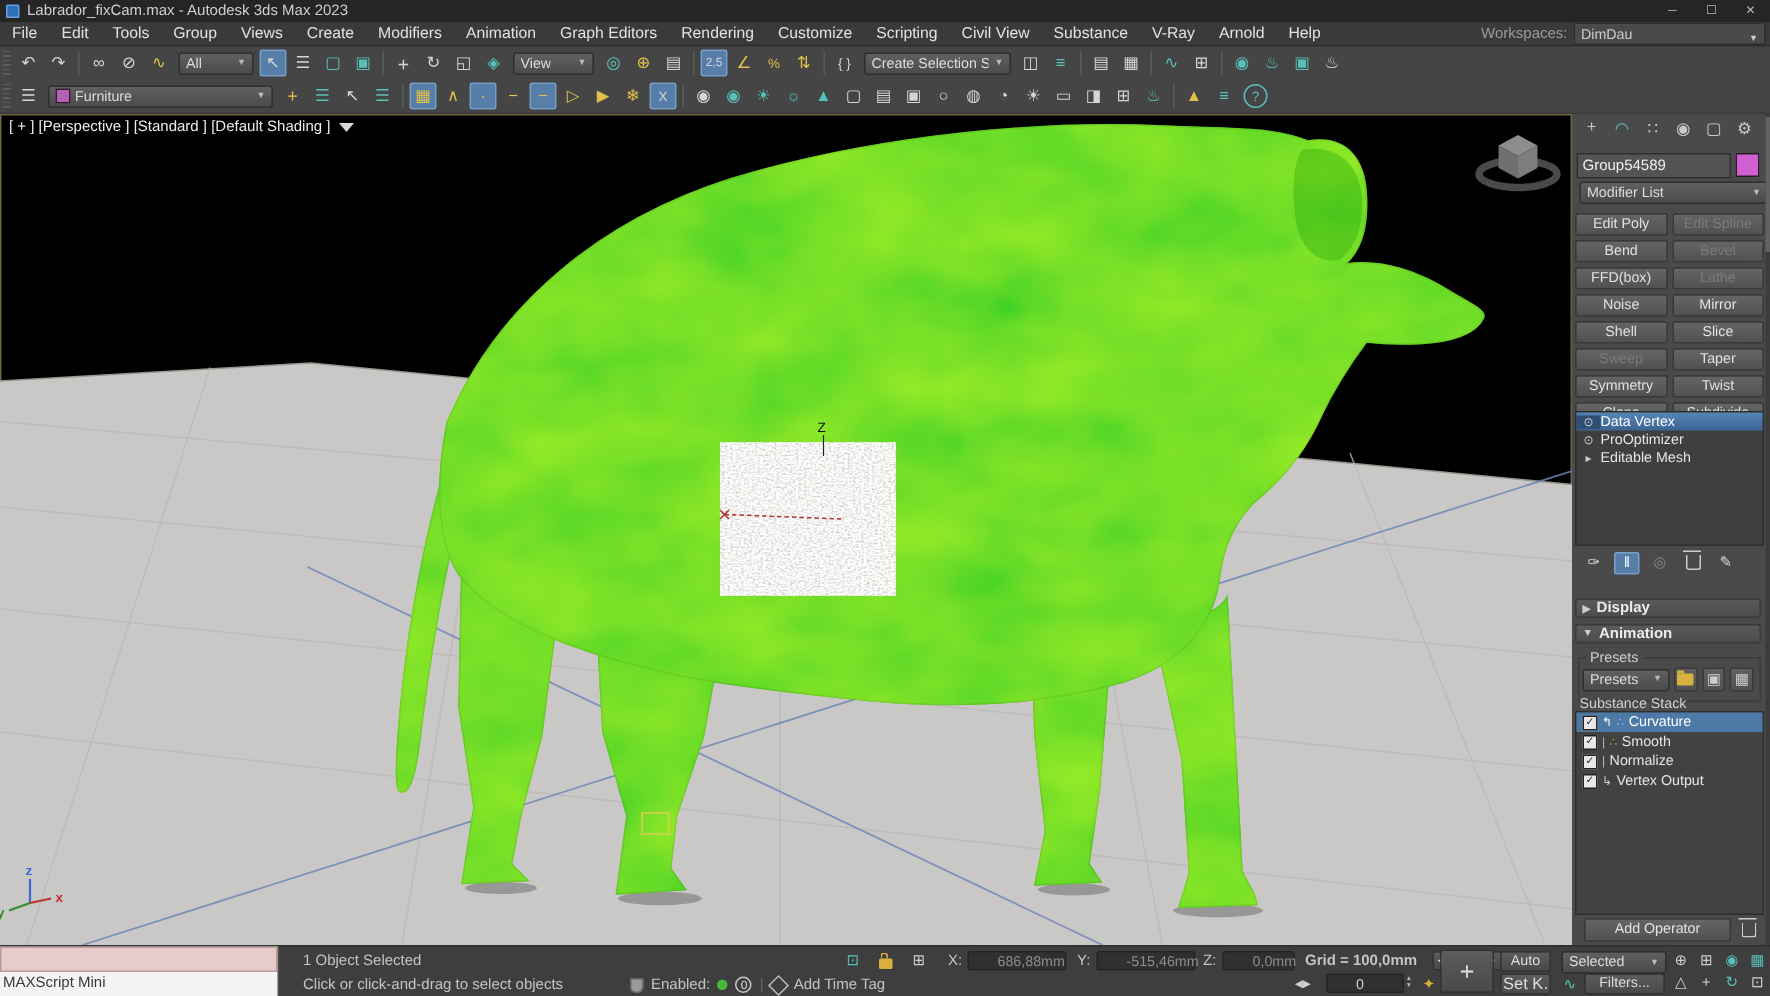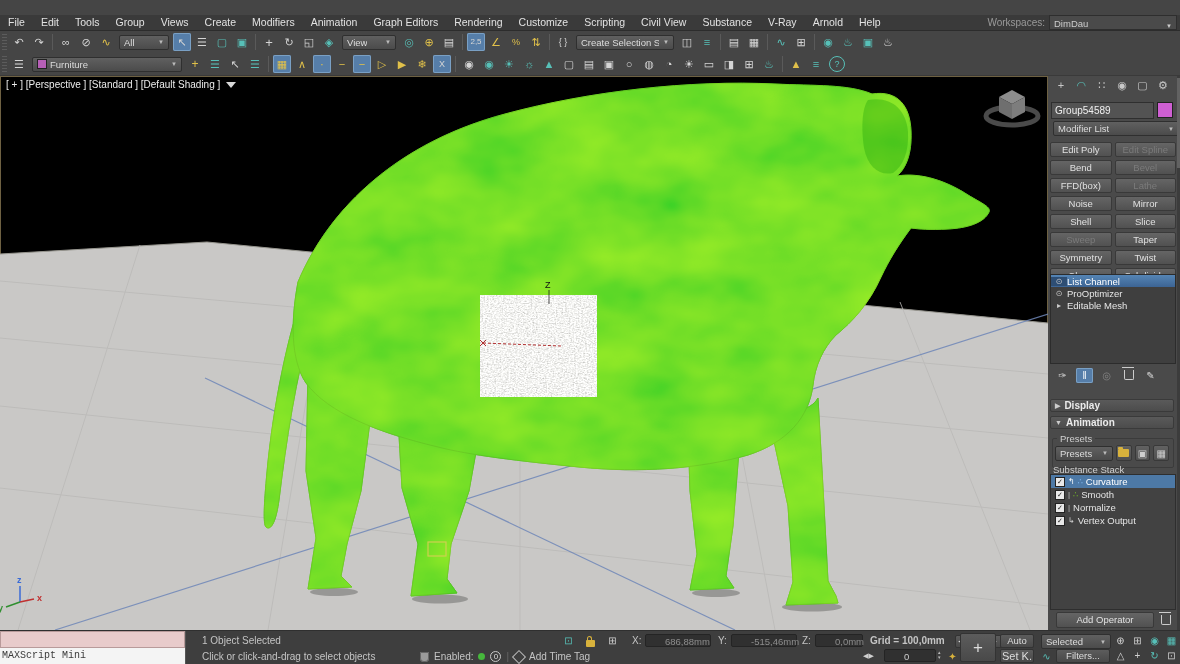--- a/index.html
+++ b/index.html
@@ -71,40 +71,49 @@
   .oprow{height:13px;display:flex;align-items:center;gap:3px;font-size:9.5px;padding-left:4px;color:#e4e4e4;white-space:nowrap}
   .oprow.sel{background:#4d79a6;color:#fff}
   .opchk{width:8px;height:8px;background:#e8e8e8;border:1px solid #222;font-size:7px;color:#222;display:flex;align-items:center;justify-content:center;line-height:1;flex:0 0 auto}
   .opico{font-size:8px}
   .addop{position:absolute;top:536px;left:8px;width:96px;height:14px;line-height:14px;text-align:center;background:linear-gradient(#656565,#515151);border:1px solid #393939;border-radius:2px;font-size:9.5px;color:#e2e2e2}
   .addtrash{position:absolute;top:537px;left:110px;width:16px;height:13px;display:flex;align-items:center;justify-content:center}
   
   .statusbar{position:absolute;top:630px;left:0;width:1180px;height:34px;background:#3e3e3e;font-size:10px;border-top:1px solid #2f2f2f;box-sizing:border-box}
   .ms{position:absolute;left:0;top:0;width:186px;height:33px;border-right:1px solid #555;box-sizing:border-box}
   .mstop{height:17px;background:#e8cbcb;border:1px solid #b89a9a;box-sizing:border-box}
-  .msbot{height:16px;background:#f4f4f4;color:#3a3a3a;font-family:Liberation Mono, monospace;font-size:10px;padding-left:2px;line-height:16px;overflow:hidden;white-space:nowrap}
+  .msbot{height:16px;background:#f4f4f4;color:#3a3a3a;font-family:Liberation Sans, sans-serif;font-size:10px;padding-left:2px;line-height:16px;overflow:hidden;white-space:nowrap}
   .sb-abs{position:absolute;white-space:nowrap}
   .slabel{color:#c4c4c4}
   .sfield{background:#303030;border:1px solid #242424;color:#8d8d8d;height:13px;line-height:13px;padding:0 19px;border-radius:2px;box-sizing:border-box;font-size:9.5px}
   .sbtn{background:linear-gradient(#5c5c5c,#494949);border:1px solid #333;border-radius:2px;color:#ddd;text-align:center;box-sizing:border-box}
   .pbtn{width:15px;height:13px;font-size:5.5px;display:inline-flex;align-items:center;justify-content:center;margin-right:1px}
   .navtile{width:15px;height:14px;display:inline-flex;align-items:center;justify-content:center;font-size:10px;color:#cfcfcf;margin:0 1px}
   .lockic{width:9px;height:7px;background:#d8b23c;border-radius:1px;position:relative;display:inline-block}
   .lockic:before{content:"";position:absolute;top:-4px;left:1px;width:5px;height:4px;border:1.5px solid #d8b23c;border-bottom:none;border-radius:3px 3px 0 0;box-sizing:border-box}
   .shieldic{width:9px;height:10px;background:#9a9a9a;border-radius:1px 1px 4px 4px;display:inline-block;box-shadow:inset 0 0 0 1px #666}
   .gdot{width:7px;height:7px;border-radius:50%;background:#46b83c;display:inline-block}
   .zeroc{width:11px;height:11px;border-radius:50%;border:1.5px solid #c8c8c8;color:#ddd;font-size:8px;display:inline-flex;align-items:center;justify-content:center;box-sizing:border-box}
   .cubeic{width:8px;height:8px;border:1px solid #bbb;transform:rotate(45deg);display:inline-block}
   .spincol{display:inline-flex;flex-direction:column;font-size:5px;color:#bbb;line-height:5px}
 </style>
 </head>
 <body>
 
 <div class="app">
 
+  <div class="titlebar">
+    <div class="appicon"></div>
+    <span>Labrador_fixCam.max - Autodesk 3ds Max 2023</span>
+    <div class="winbtns">
+      <span class="winbtn">─</span>
+      <span class="winbtn">☐</span>
+      <span class="winbtn">✕</span>
+    </div>
+  </div>
 
   <div class="menubar" id="menubar">
     <div class="menu-item">File</div>
       <div class="menu-item">Edit</div>
       <div class="menu-item">Tools</div>
       <div class="menu-item">Group</div>
       <div class="menu-item">Views</div>
       <div class="menu-item">Create</div>
       <div class="menu-item">Modifiers</div>
       <div class="menu-item">Animation</div>
@@ -345,21 +354,21 @@
           <div class="mbtn dis">Sweep</div>
           <div class="mbtn">Taper</div>
           <div class="mbtn">Symmetry</div>
           <div class="mbtn">Twist</div>
           <div class="mbtn">Clone</div>
           <div class="mbtn">Subdivide</div>
         </div>
       <div class="stackbox" id="stackbox">
           <div class="srow sel">
             <span class="eyec">⊙</span>
-            <span>List Channel</span>
+            <span>Data Vertex</span>
           </div>
           <div class="srow">
             <span class="eyec">⊙</span>
             <span>ProOptimizer</span>
           </div>
           <div class="srow">
             <span class="eyec">▸</span>
             <span>Editable Mesh</span>
           </div>
         </div>

